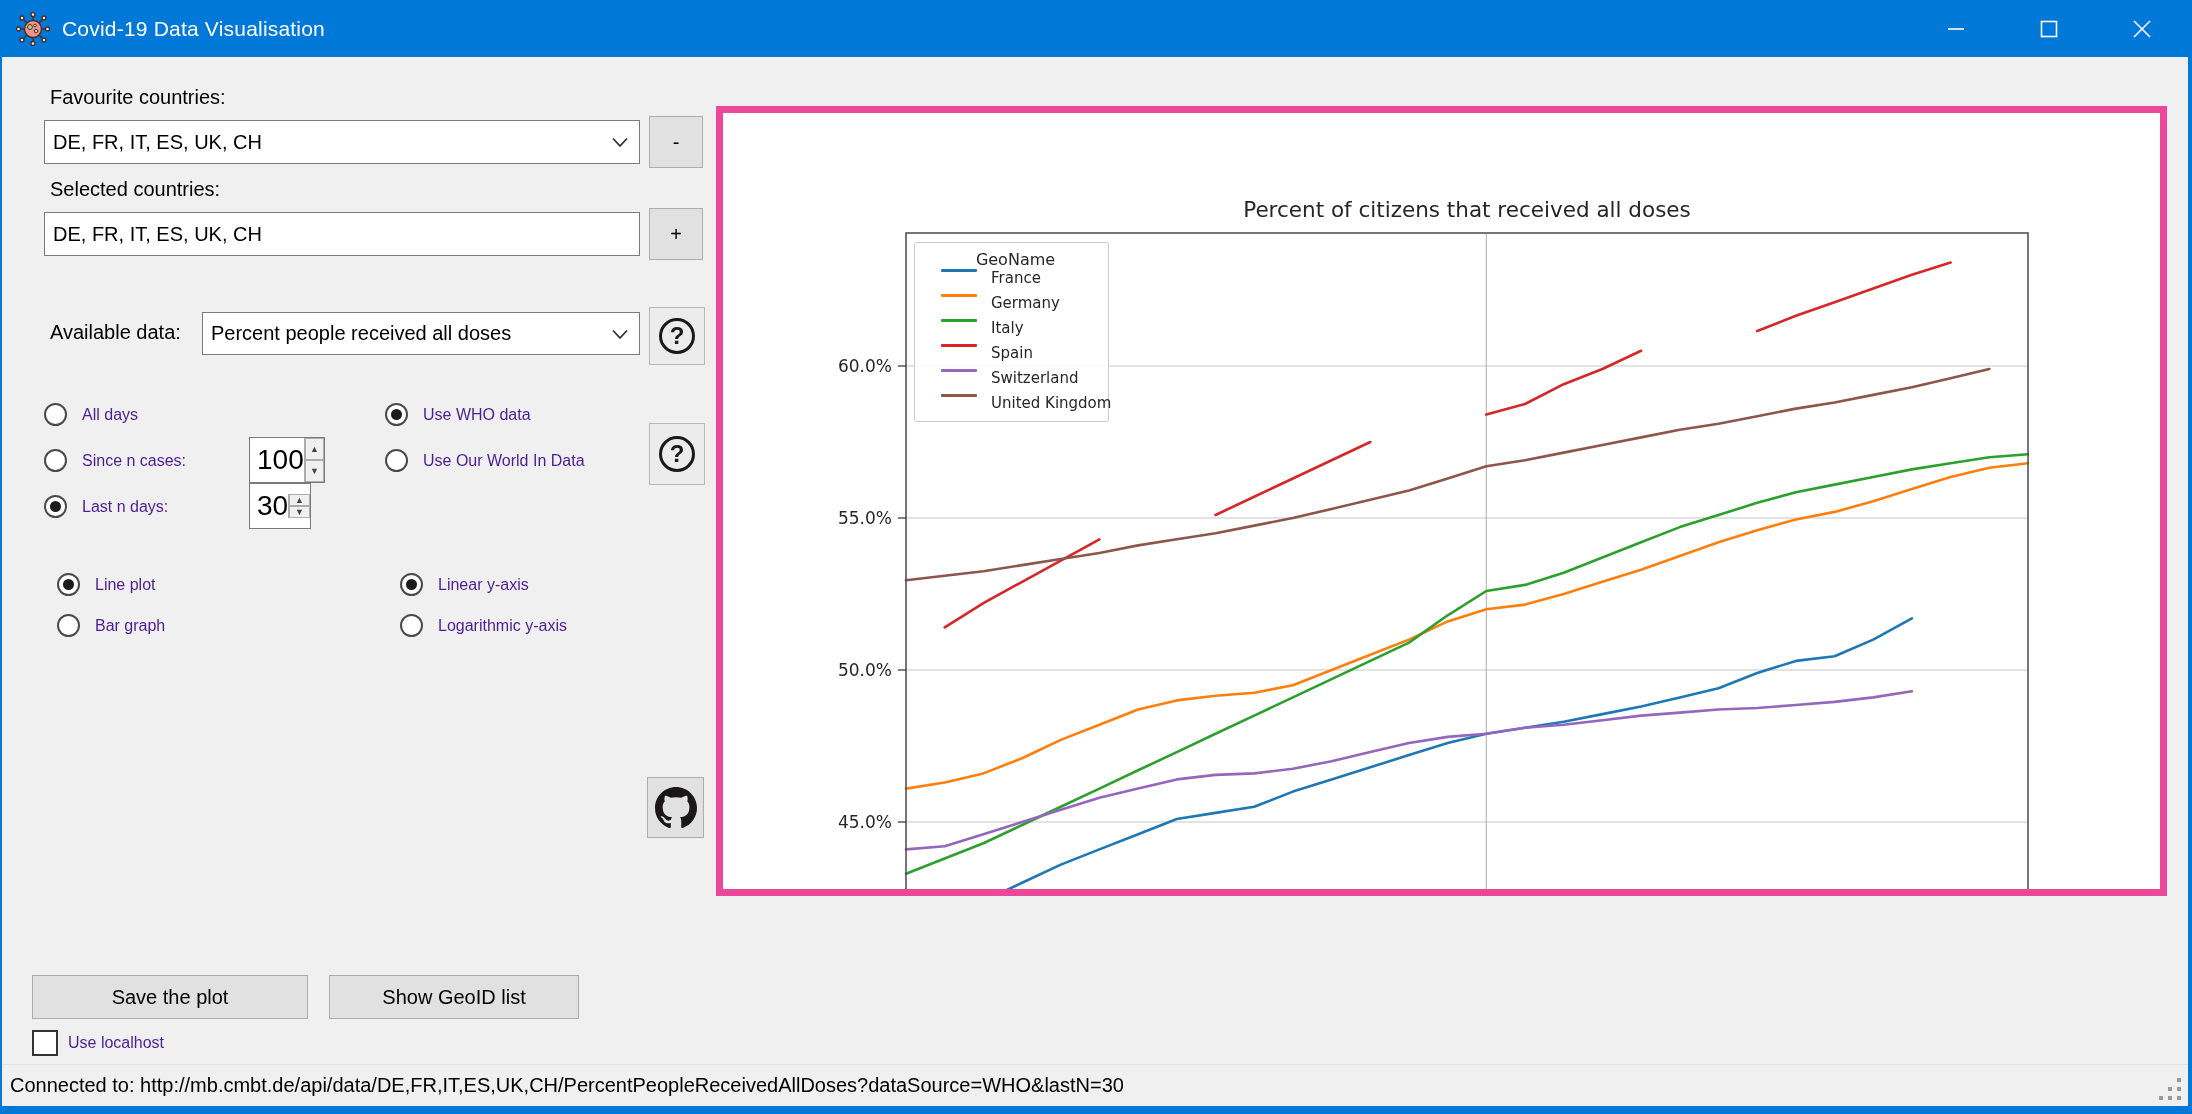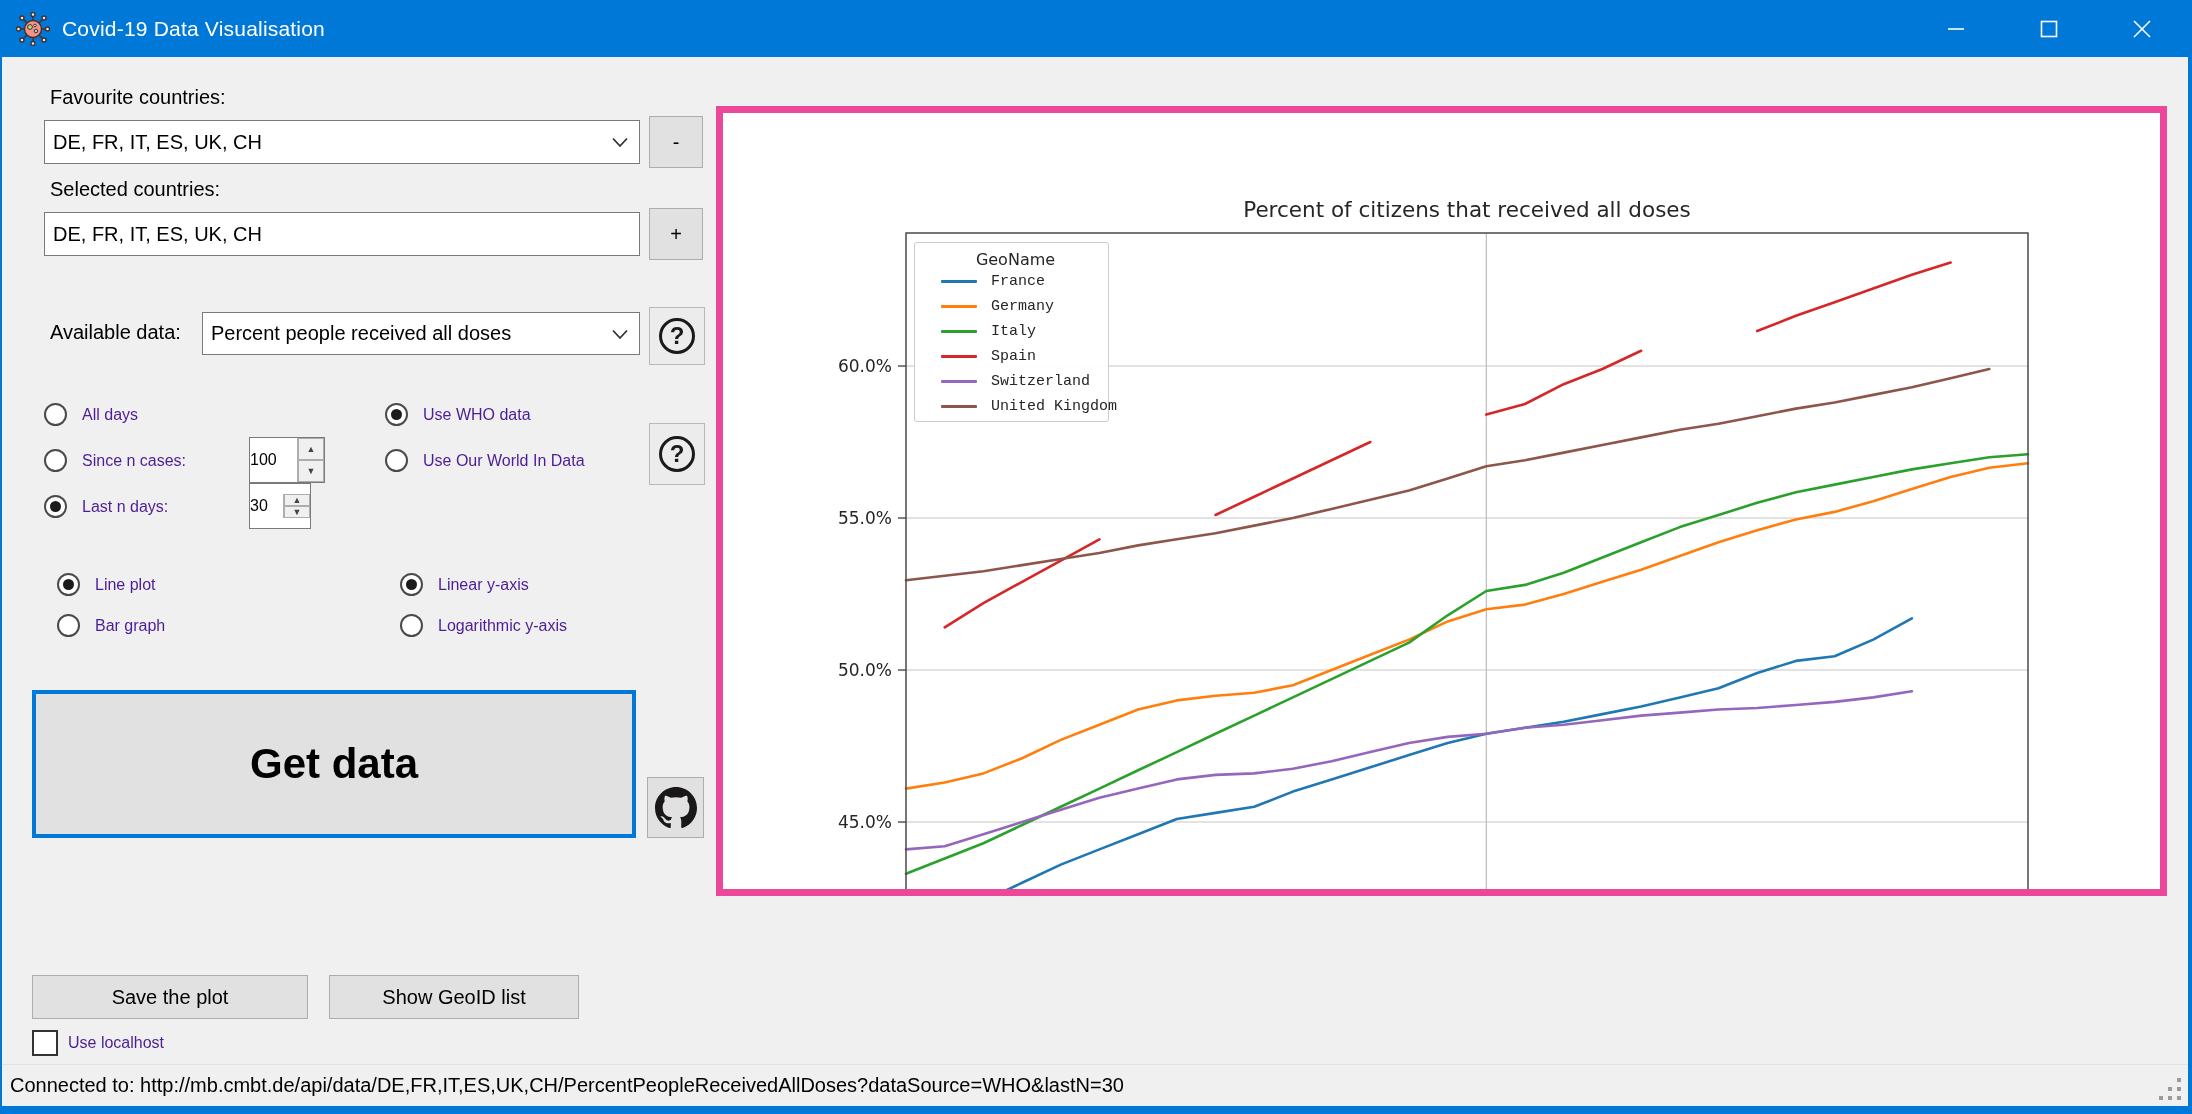--- a/index.html
+++ b/index.html
@@ -29,34 +29,34 @@
     justify-content:center;cursor:pointer;}
   .qcircle{width:36px;height:36px;border:3px solid #1a1a1a;border-radius:50%;display:flex;
     align-items:center;justify-content:center;font-size:24px;font-weight:bold;color:#1a1a1a;}
   .rrow{position:absolute;display:flex;align-items:center;height:27px;}
   .radio{width:23px;height:23px;border:2px solid #4a4a4a;border-radius:50%;background:#fff;
     position:relative;flex:0 0 auto;cursor:pointer;}
   .radio.on::after{content:"";position:absolute;left:4px;top:4px;width:11px;height:11px;
     border-radius:50%;background:#1c1c1c;}
   .rlabel{font-size:16px;color:#4c1d95;margin-left:15px;white-space:nowrap;}
   .spin{position:absolute;background:#fff;border:1px solid #7a7a7a;display:flex;}
-  .spin .val{flex:1;font-size:16px;color:#000;display:flex;align-items:center;}
+  .spin .val{flex:1;font-size:28px;color:#000;display:flex;align-items:center;padding-left:7px;}
   .spin .arrows{width:27px;display:flex;flex-direction:column;border-left:1px solid #adadad;}
   .spin .arrows div{flex:1;background:#f0f0f0;border:1px solid #adadad;display:flex;align-items:center;
     justify-content:center;font-size:9px;color:#444;cursor:pointer;}
   .getdata{position:absolute;background:#e1e1e1;border:4px solid #0078d7;display:flex;align-items:center;
     justify-content:center;font-size:42px;font-weight:bold;color:#000;cursor:pointer;}
   .checkbox{width:26px;height:26px;background:#fff;border:2px solid #333;flex:0 0 auto;cursor:pointer;}
   
   .chart-panel{position:absolute;left:714px;top:49px;width:1451px;height:790px;background:#ffffff;
     border:7px solid #ec4899;overflow:hidden;}
   .legend{position:absolute;left:191px;top:129px;width:195px;height:180px;background:rgba(255,255,255,.92);
     border:1px solid #cccccc;border-radius:3px;font-family:"DejaVu Sans",sans-serif;padding-left:8px;}
   .legend .ltitle{text-align:center;font-size:16px;color:#262626;margin-top:7px;}
-  .legend .lrow{display:flex;align-items:center;height:25px;padding-left:18px;font-family:Liberation Mono, monospace;}
+  .legend .lrow{display:flex;height:25px;padding-left:18px;}
   .legend .lswatch{width:36px;height:3px;border-radius:1px;flex:0 0 auto;}
   .legend .lname{font-size:15px;color:#262626;margin-left:14px;white-space:nowrap;}
   
   .statusbar{position:absolute;left:0;top:1064px;width:2186px;height:42px;background:#f0f0f0;
     border-top:1px solid #e2e2e2;display:flex;align-items:center;}
   .statusbar span{font-size:20px;color:#000;margin-left:8px;white-space:nowrap;}
   .bottom-strip{position:absolute;left:0;top:1106px;width:100%;height:8px;background:#0078d7;}
   .grip{position:absolute;right:4px;top:12px;width:26px;height:26px;}
 </style>
 </head>
@@ -195,23 +195,20 @@
     </div>
     <div class="rrow" style="left:398px;top:514px;">
       <span class="radio on"></span>
       <span class="rlabel">Linear y-axis</span>
     </div>
     <div class="rrow" style="left:398px;top:555px;">
       <span class="radio"></span>
       <span class="rlabel">Logarithmic y-axis</span>
     </div>
 
-    <div class="getdata" style="left:30px;top:633px;width:604px;height:148px;">
-      <span>Get data</span>
-    </div>
     <div class="btn" style="left:645px;top:720px;width:57px;height:61px;">
       <span style="display:flex;">
         <svg width="42" height="42" viewBox="0 0 16 16" fill="#191717">
           <path d="M8 0C3.58 0 0 3.58 0 8c0 3.54 2.29 6.53 5.47 7.59.4.07.55-.17.55-.38 0-.19-.01-.82-.01-1.49-2.01.37-2.53-.49-2.69-.94-.09-.23-.48-.94-.82-1.13-.28-.15-.68-.52-.01-.53.63-.01 1.08.58 1.23.82.72 1.21 1.87.87 2.33.66.07-.52.28-.87.51-1.07-1.78-.2-3.64-.89-3.64-3.95 0-.87.31-1.59.82-2.15-.08-.2-.36-1.02.08-2.12 0 0 .67-.21 2.2.82.64-.18 1.32-.27 2-.27s1.36.09 2 .27c1.53-1.04 2.2-.82 2.2-.82.44 1.1.16 1.92.08 2.12.51.56.82 1.27.82 2.15 0 3.07-1.87 3.75-3.65 3.95.29.25.54.73.54 1.48 0 1.07-.01 1.93-.01 2.2 0 .21.15.46.55.38A8.01 8.01 0 0 0 16 8c0-4.42-3.58-8-8-8z"></path>
         </svg>
       </span>
     </div>
 
     <div class="btn" style="left:30px;top:918px;width:276px;height:44px;">
       <span>Save the plot</span>

